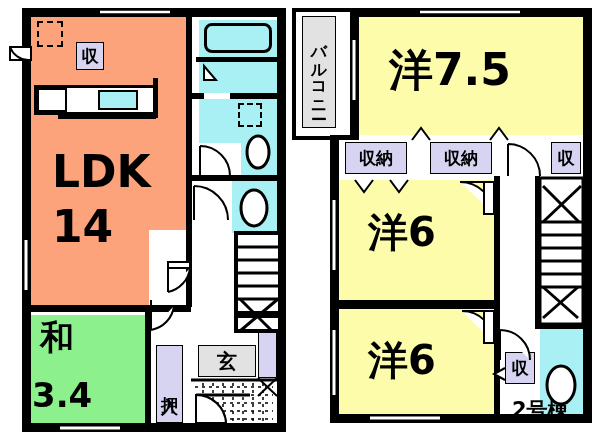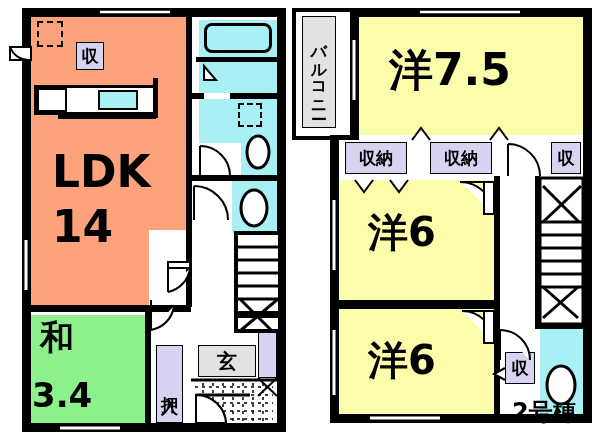--- a/index.html
+++ b/index.html
@@ -184,21 +184,21 @@
   <div class="abs fill-white" style="left:538px; top:176px; width:45px; height:152px;"></div>
   <div class="abs wall" style="left:535px; top:176px; width:5px; height:152px;"></div>
 
   <div class="abs wall" style="left:535px; top:323px; width:48px; height:6px;"></div>
   <div class="abs fill-cyan" style="left:540px; top:329px; width:43px; height:85px;"></div>
 
   <div class="box-label lbl-small" style="left:505px; top:352px; width:30px; height:32px; font-size:17px;">
     <span>収</span>
   </div>
 
-  <div class="label lbl-bldg" style="left:512px; top:400px; width:86px; font-size:24px; text-align:left;">2号棟</div>
+  <div class="label lbl-bldg" style="left:512px; top:400px; width:86px; font-size:21px; text-align:left;">2号棟</div>
 
   <svg class="overlay" viewBox="0 0 600 440" xmlns="http://www.w3.org/2000/svg">
     <g fill="none" stroke="#000" stroke-width="2">
 
       <path d="M10,47 L31,47 L31,60 L10,60 Z" fill="#fff" stroke="#000" stroke-width="2"></path>
       <path d="M10,47 A20,20 0 0 0 28,60" stroke="#000" stroke-width="2" fill="none"></path>
 
       <line x1="26" y1="240" x2="26" y2="290" stroke="#fff" stroke-width="3"></line>
 
       <line x1="100" y1="12" x2="170" y2="12" stroke="#fff" stroke-width="2.5"></line>

